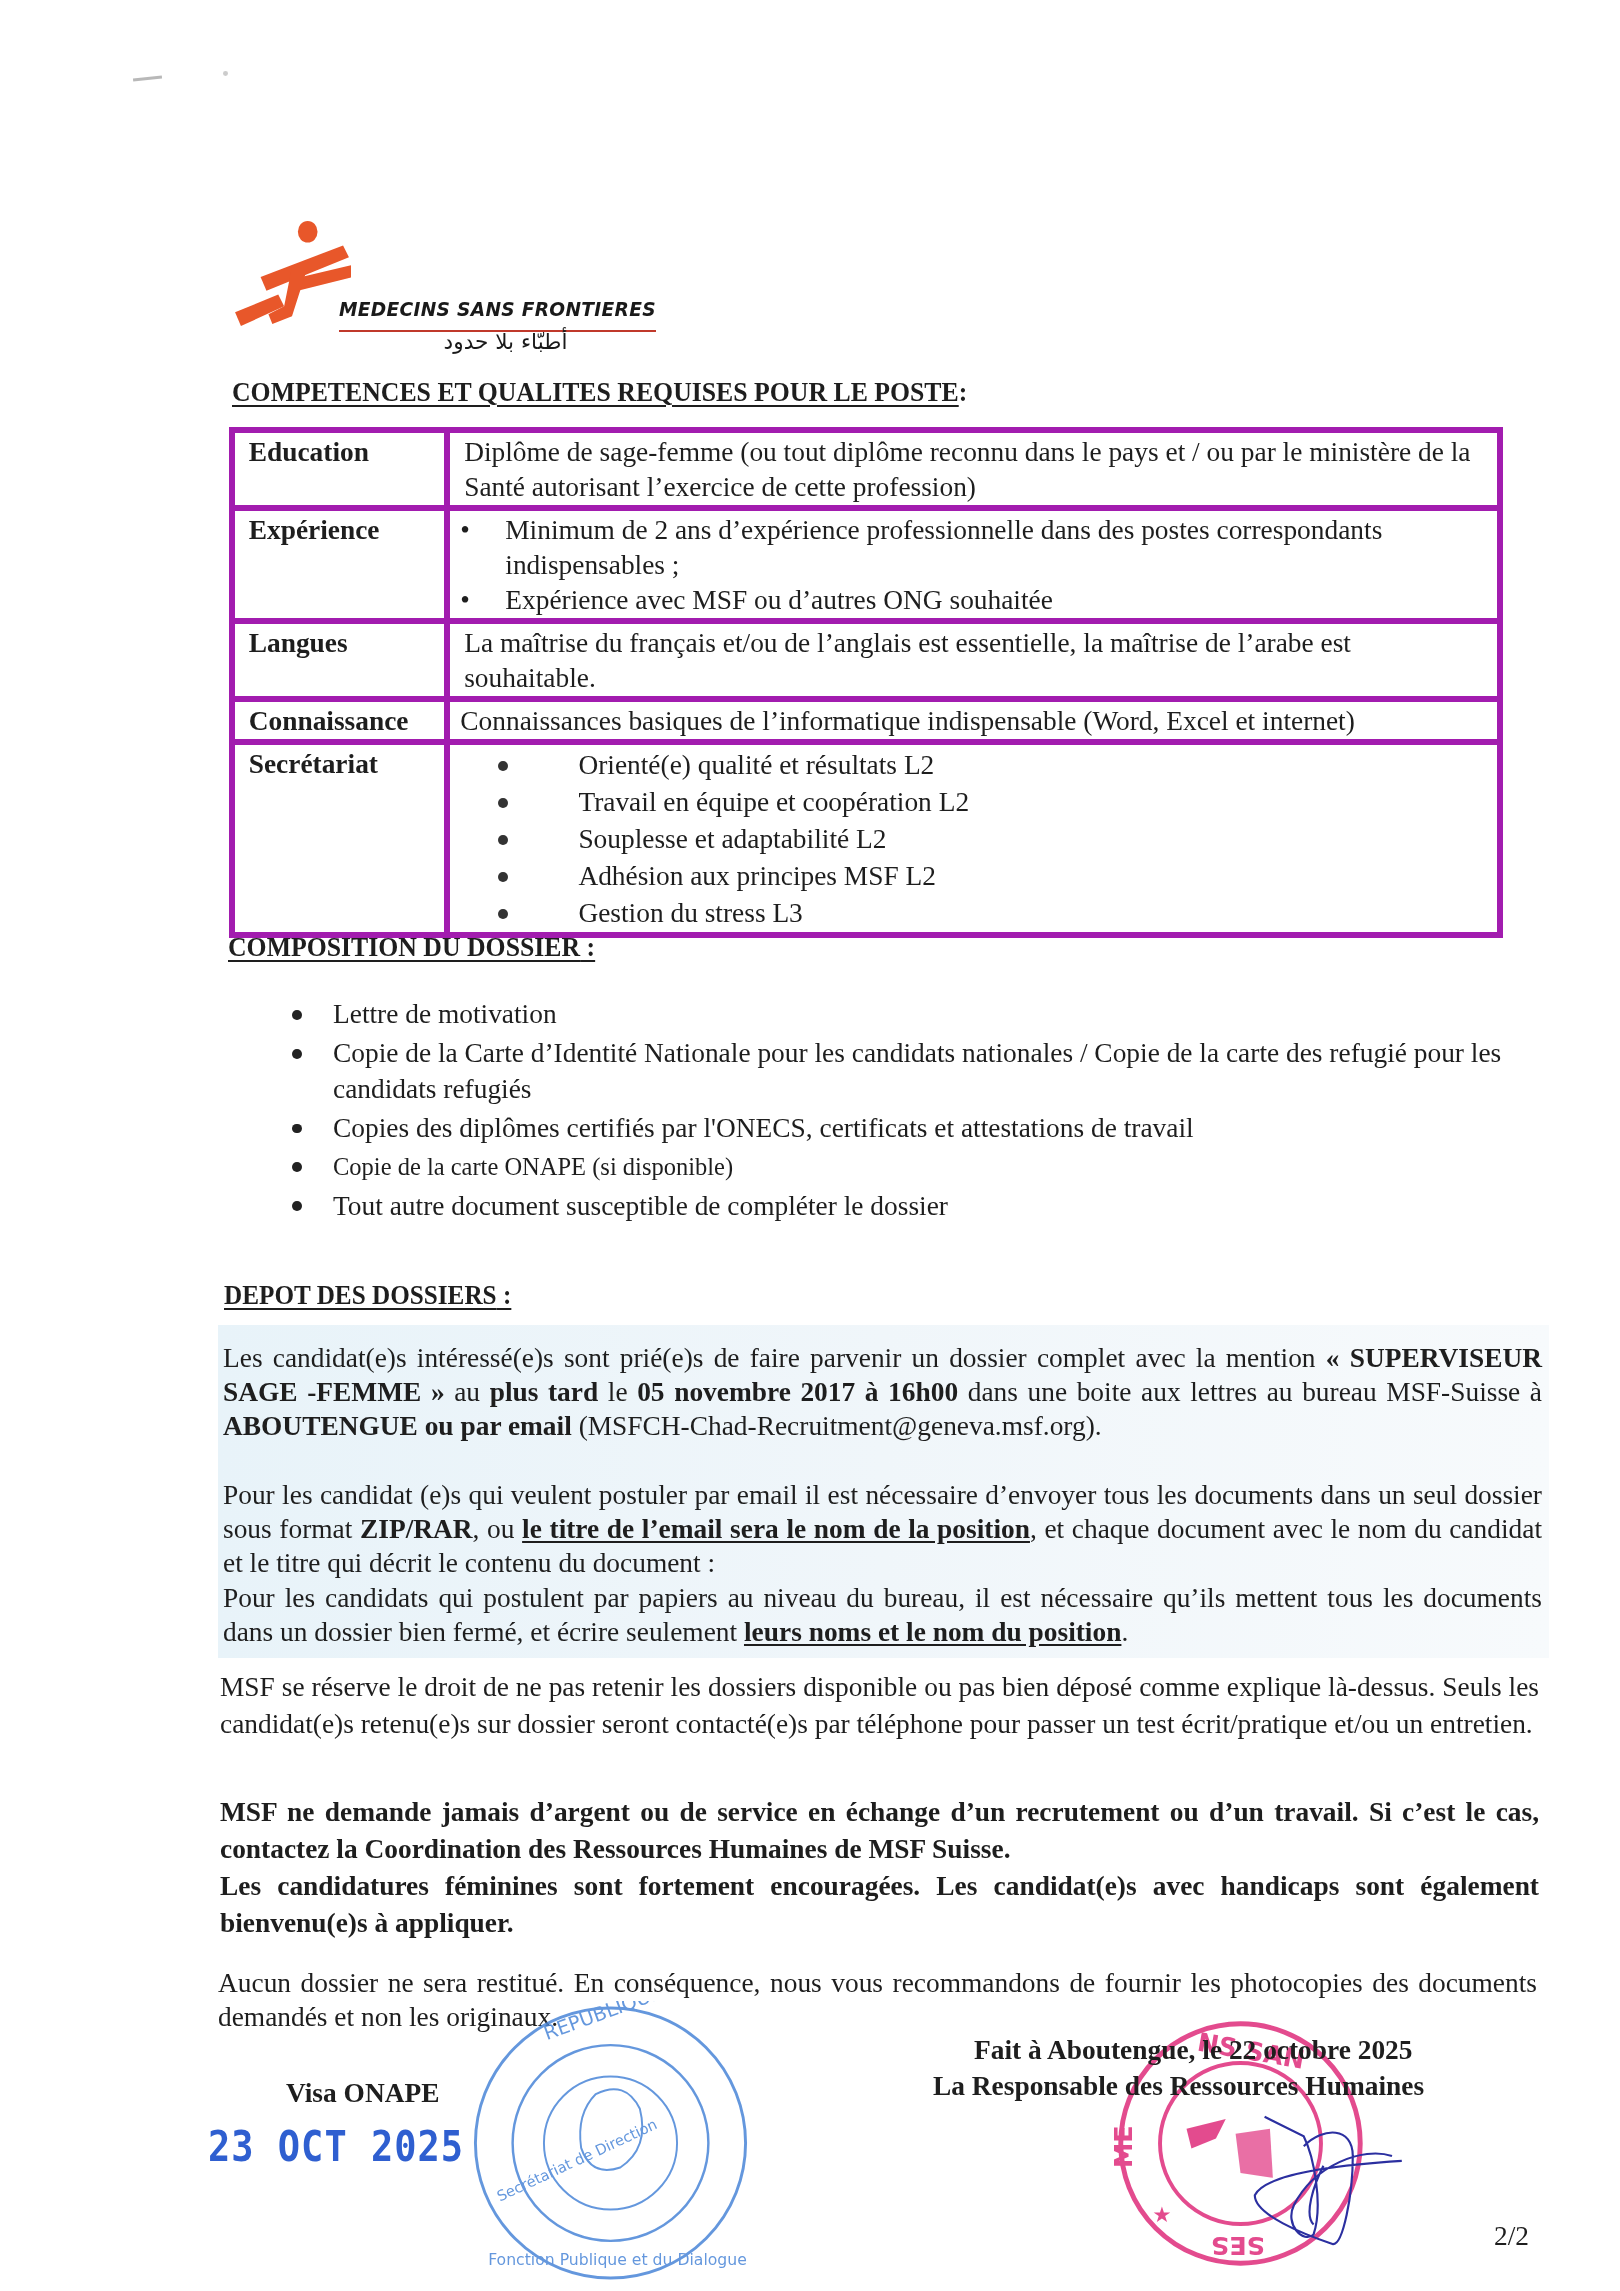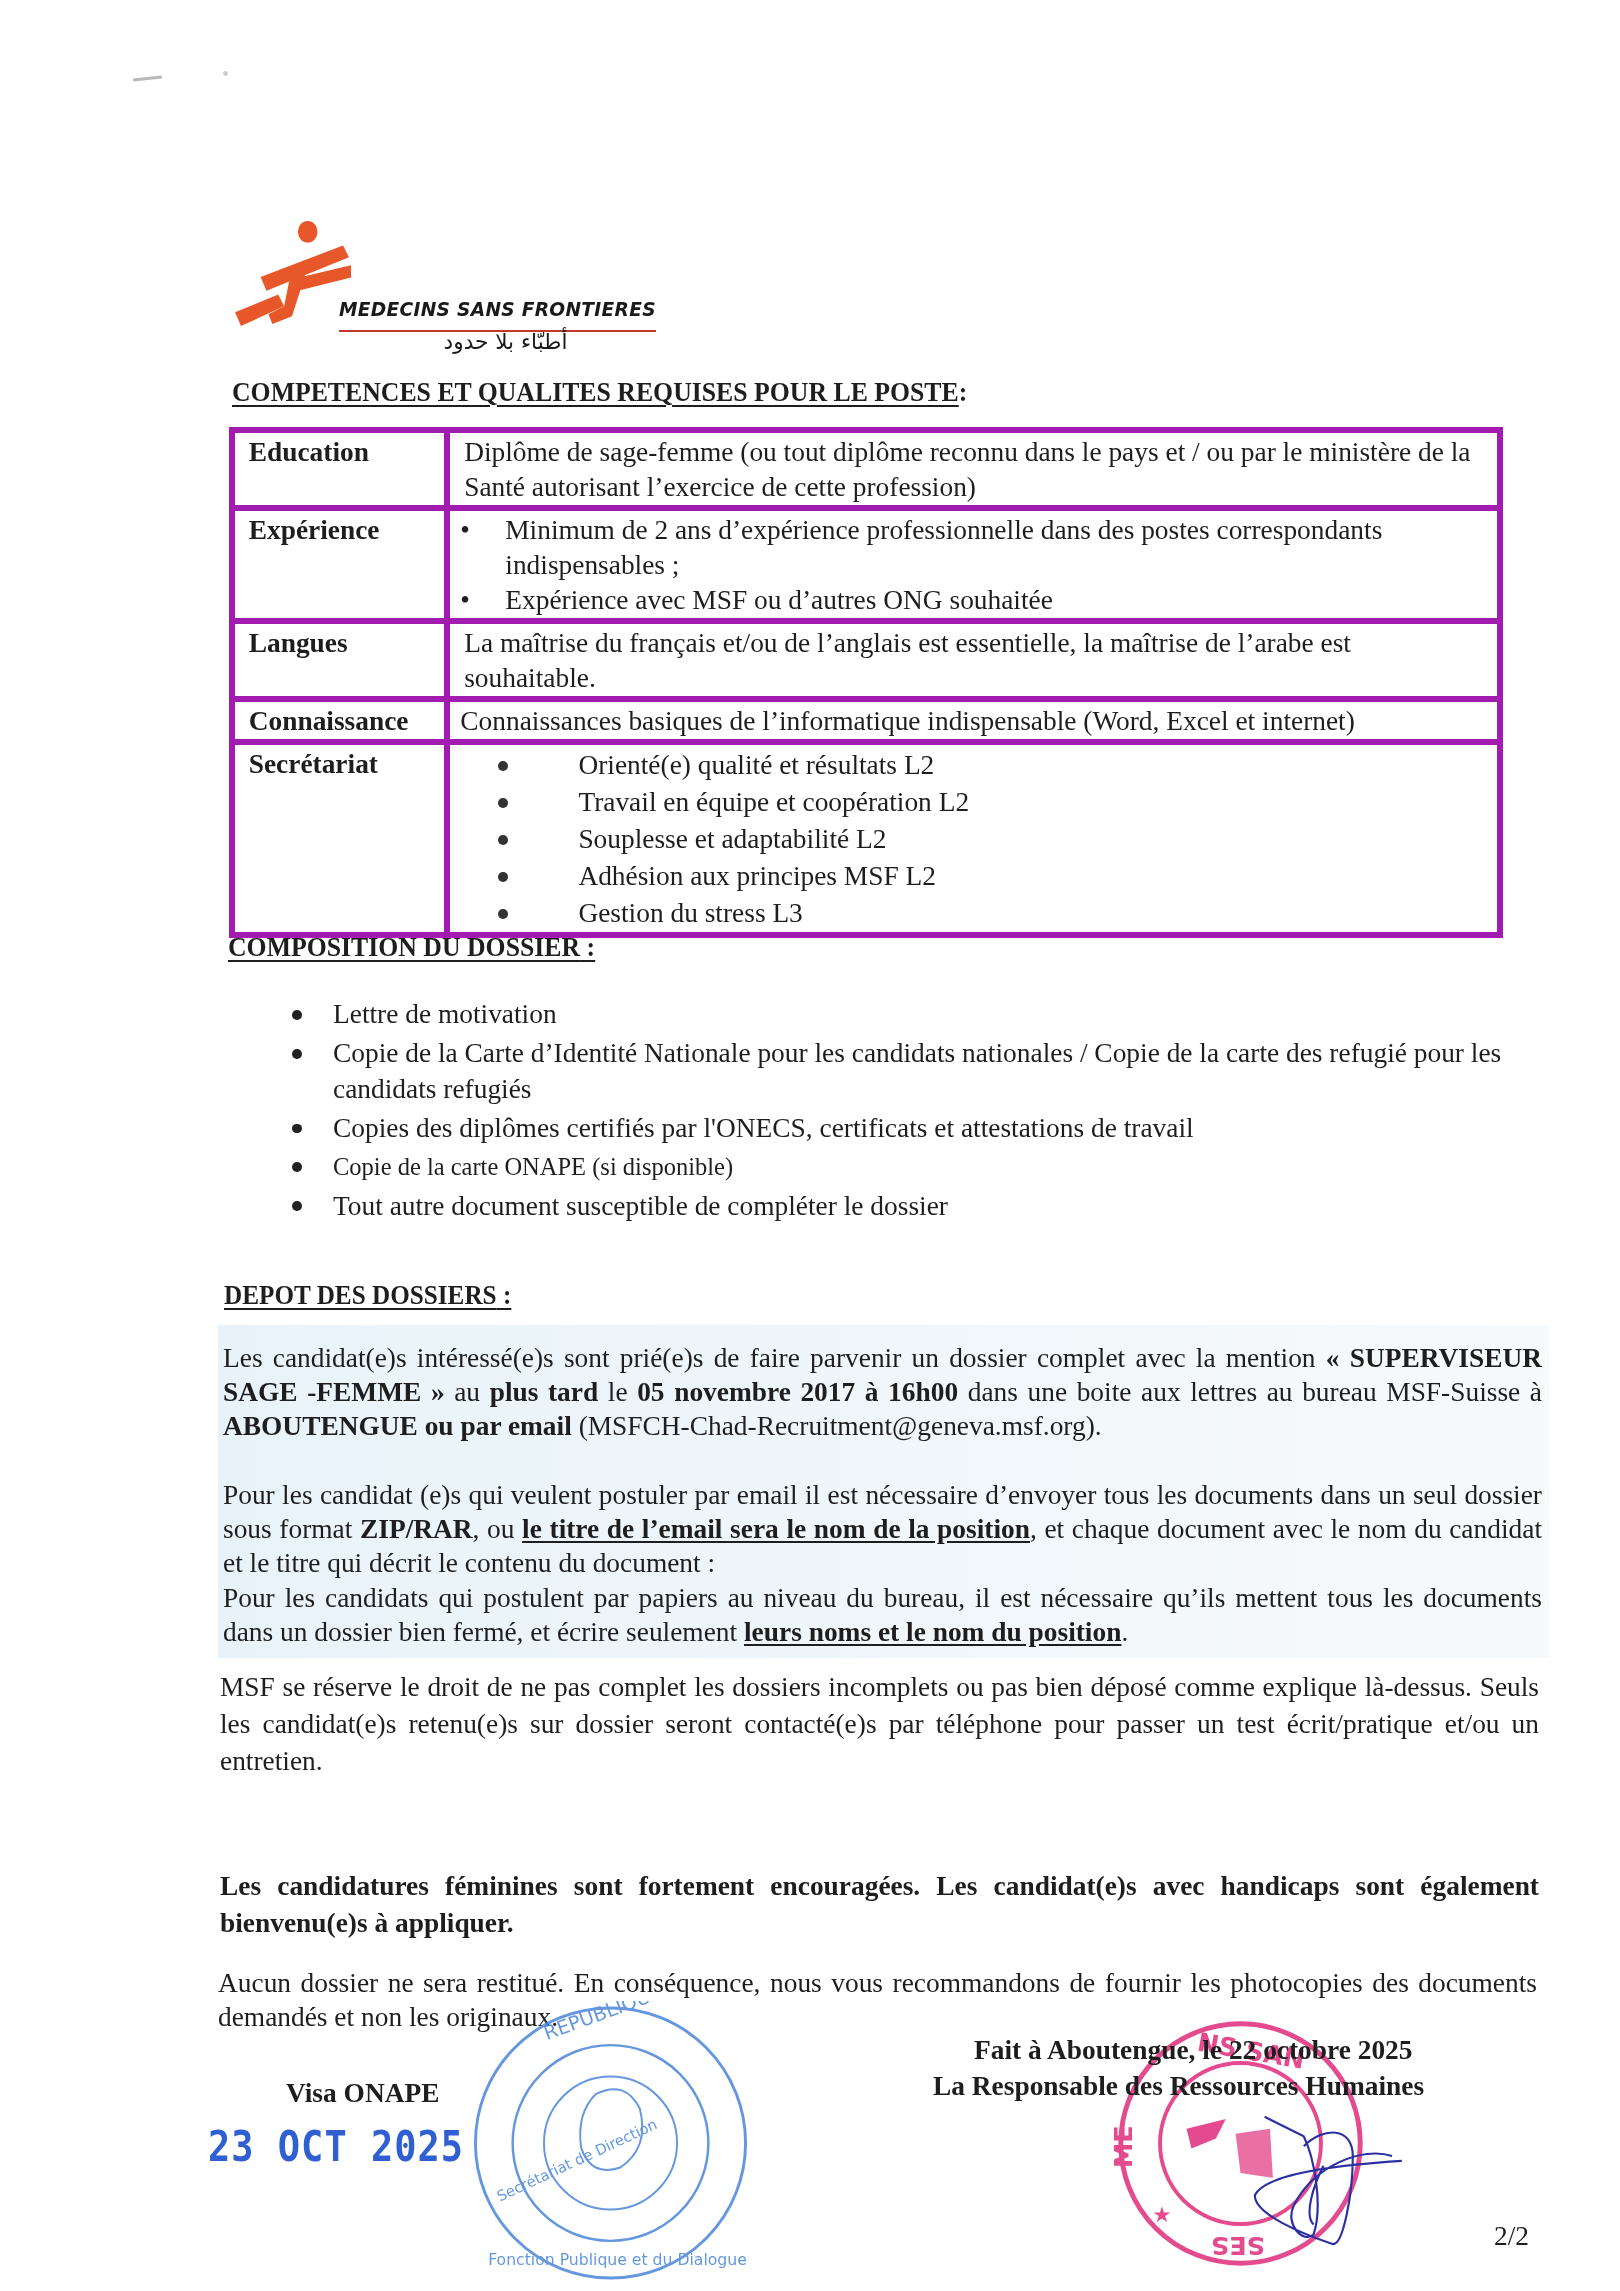--- a/index.html
+++ b/index.html
@@ -171,21 +171,22 @@
   </div>
 
   <div class="para" style="left:223px; top:1478px; width:1319px;">
     <span>Pour les candidat (e)s qui veulent postuler par email il est nécessaire d’envoyer tous les documents dans un seul dossier sous format </span><b>ZIP/RAR</b><span>, ou </span><b class="u">le titre de l’email sera le nom de la position</b><span>, et chaque document avec le nom du candidat et le titre qui décrit le contenu du document :</span>
   </div>
 
   <div class="para" style="left:223px; top:1581px; width:1319px;">
     <span>Pour les candidats qui postulent par papiers au niveau du bureau, il est nécessaire qu’ils mettent tous les documents dans un dossier bien fermé, et écrire seulement </span><b class="u">leurs noms et le nom du position</b><span>.</span>
   </div>
 
-  <div class="para" style="left:220px; top:1669px; width:1319px; line-height:37px;">MSF se réserve le droit de ne pas complet les dossiers incomplets ou pas bien déposé comme explique là-dessus. Seuls les candidat(e)s retenu(e)s sur dossier seront contacté(e)s par téléphone pour passer un test écrit/pratique et/ou un entretien.</div>
+  <div class="para" style="left:220px; top:1669px; width:1319px; line-height:37px;">MSF se réserve le droit de ne pas retenir les dossiers disponible ou pas bien déposé comme explique là-dessus. Seuls les candidat(e)s retenu(e)s sur dossier seront contacté(e)s par téléphone pour passer un test écrit/pratique et/ou un entretien.</div>
+  <div class="para" style="left:220px; top:1794px; width:1319px; line-height:37px; font-weight:bold;">MSF ne demande jamais d’argent ou de service en échange d’un recrutement ou d’un travail. Si c’est le cas, contactez la Coordination des Ressources Humaines de MSF Suisse.</div>
   <div class="para" style="left:220px; top:1868px; width:1319px; line-height:37px; font-weight:bold;">Les candidatures féminines sont fortement encouragées. Les candidat(e)s avec handicaps sont également bienvenu(e)s à appliquer.</div>
   <div class="para" style="left:218px; top:1966px; width:1319px;">Aucun dossier ne sera restitué. En conséquence, nous vous recommandons de fournir les photocopies des documents demandés et non les originaux.</div>
 
   <div class="sign" style="left:286px; top:2078px;">Visa ONAPE</div>
   <div class="stamp-date">23 OCT 2025</div>
 
   <svg class="stamp-blue" viewBox="0 0 330 290">
     <circle cx="165" cy="145" r="138" fill="none" stroke="#4a86d8" stroke-width="3"></circle>
     <circle cx="165" cy="145" r="100" fill="none" stroke="#4a86d8" stroke-width="2.5"></circle>
     <circle cx="165" cy="145" r="68" fill="none" stroke="#4a86d8" stroke-width="2"></circle>

